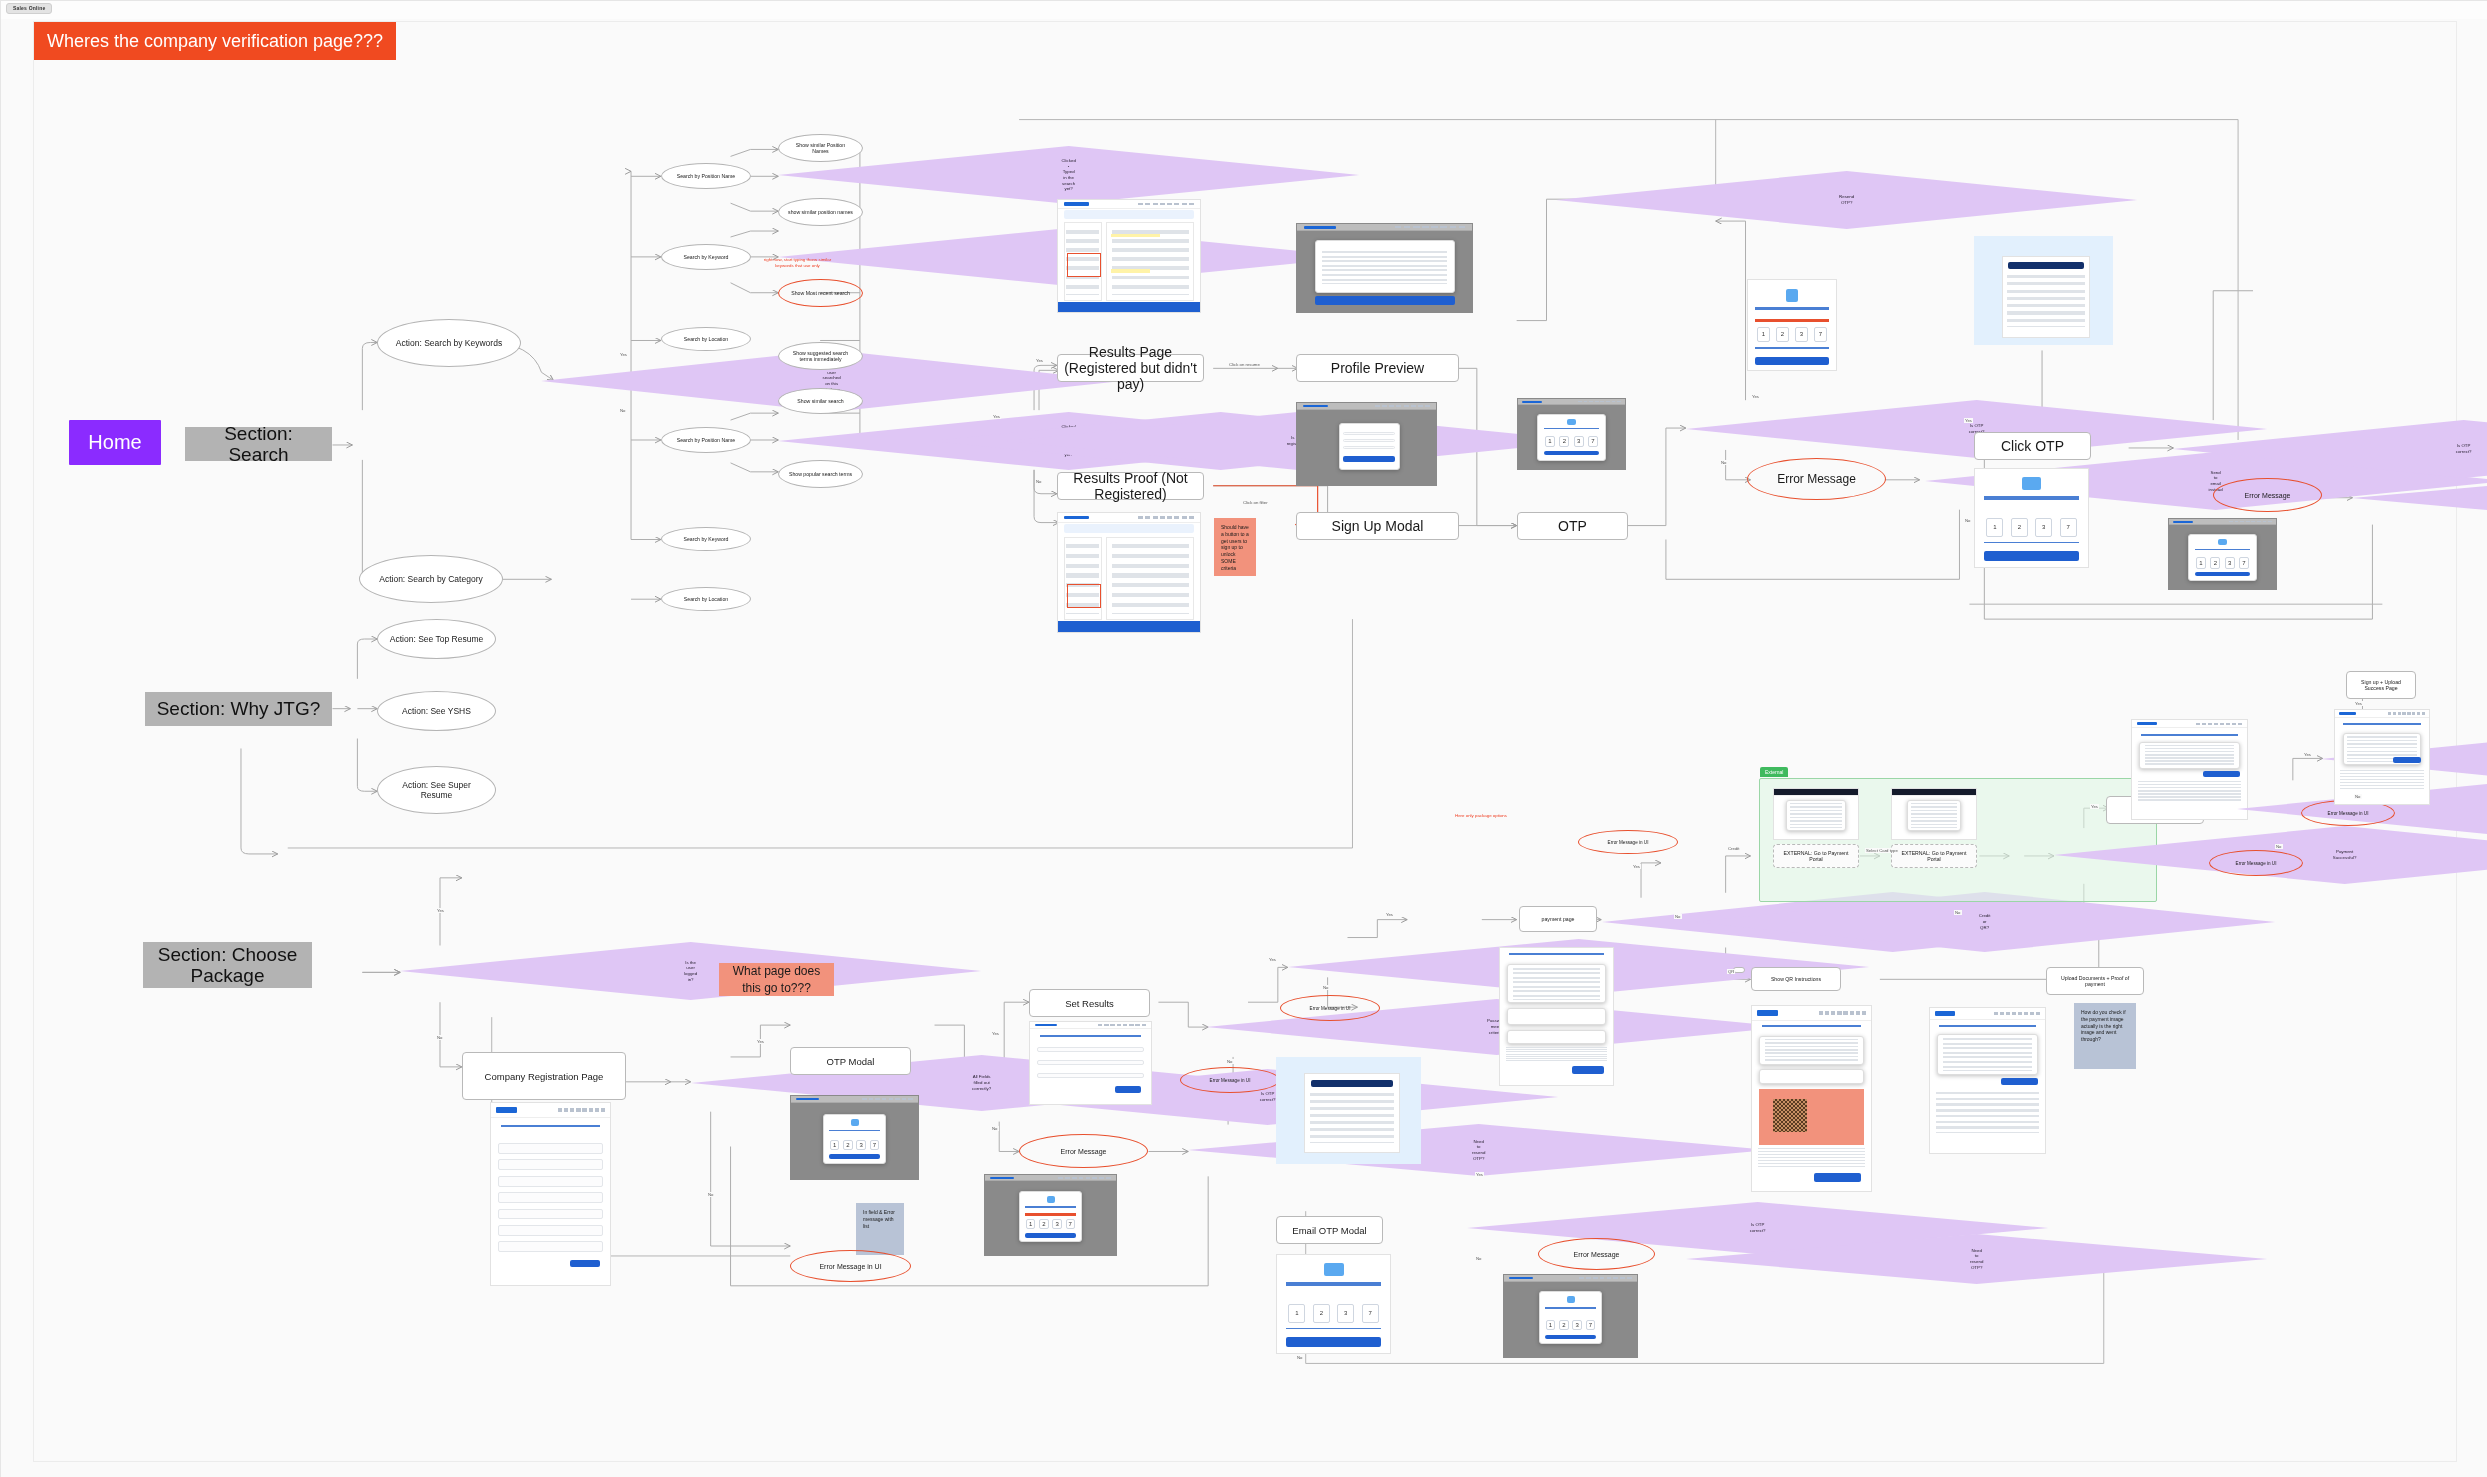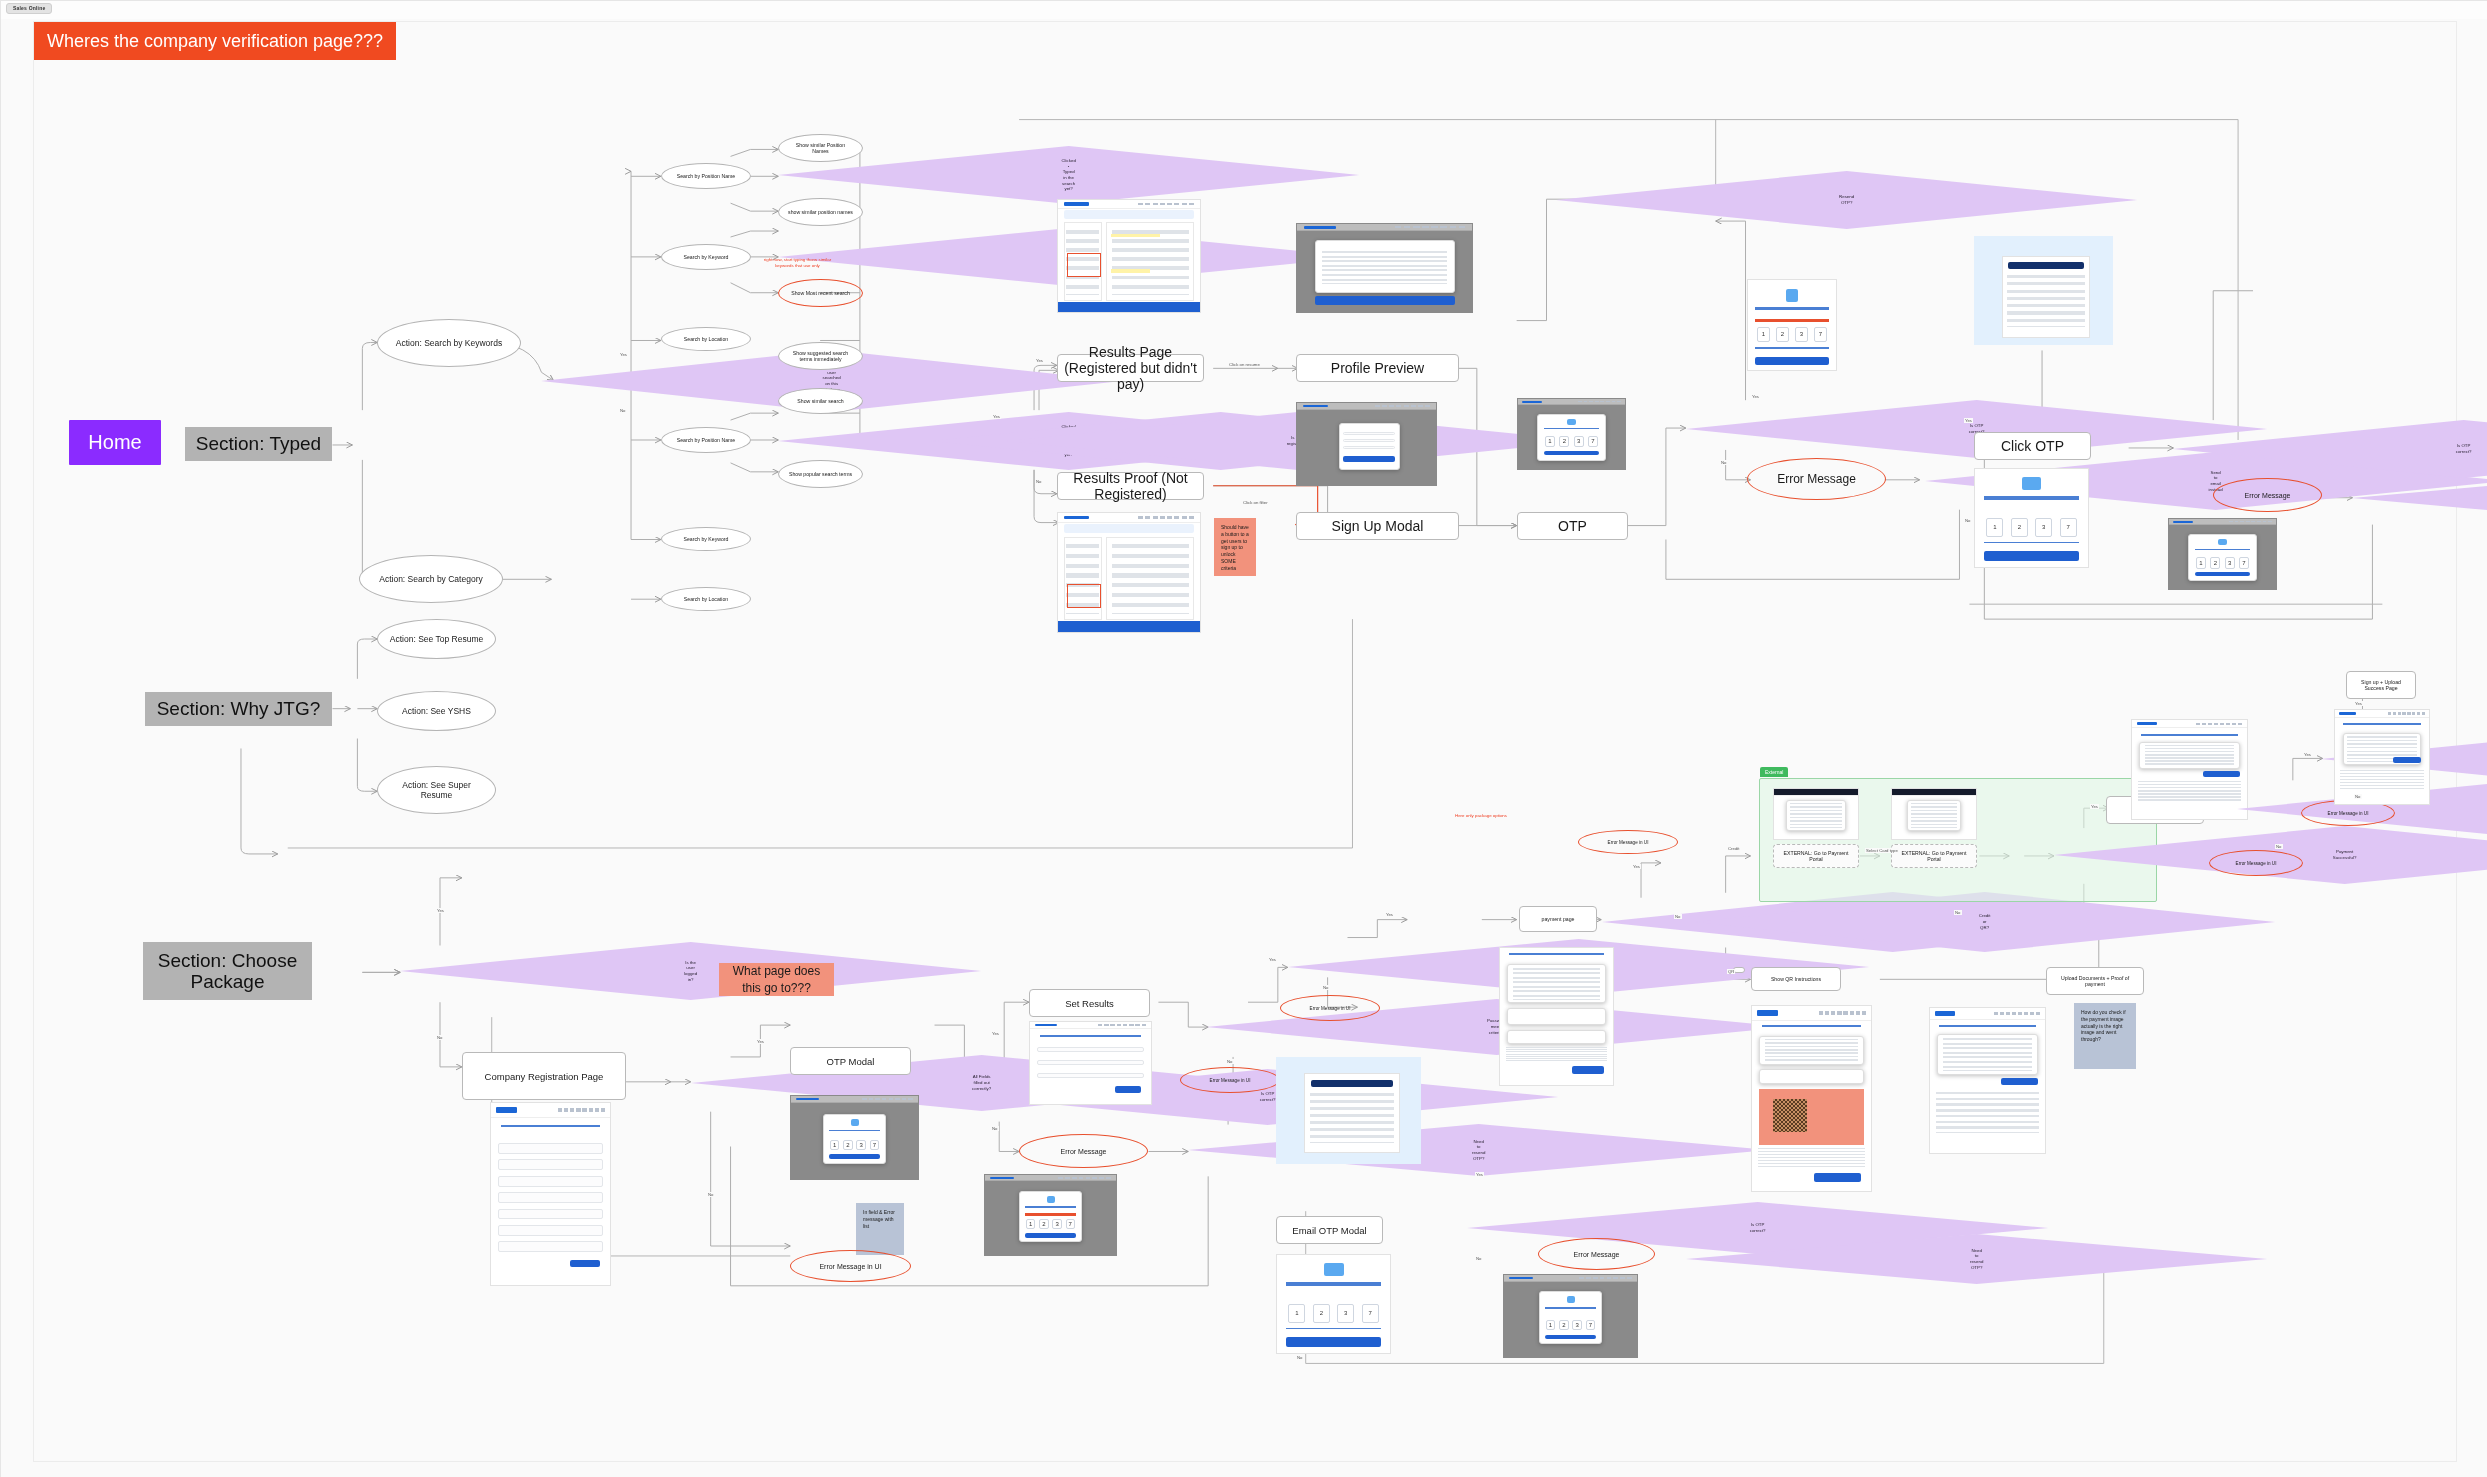--- a/index.html
+++ b/index.html
@@ -307,25 +307,25 @@
         <path d="M1690 98 L1690 185"></path>
         <path d="M1325 600 L1325 830 L255 830"></path>
         <path d="M1945 585 L2360 585"></path>
         <path d="M460 1000 L460 1240 L760 1240"></path>
         <path d="M1278 1195 L1278 1348 L2080 1348 L2080 1230"></path>
       </g>
     </svg>
 
     <div class="node home" style="left:35px;top:398px;width:92px;height:45px;">Home</div>
 
-    <div class="node sec" style="left:151px;top:405px;width:147px;height:34px;">Section: Typed</div>
+    <div class="node sec" style="left:151px;top:405px;width:147px;height:34px;">Section: Search</div>
 
     <div class="node sec" style="left:111px;top:670px;width:187px;height:34px;">Section: Why JTG?</div>
 
-    <div class="node sec" style="left:109px;top:920px;width:169px;height:58px;">Section: Choose Package</div>
+    <div class="node sec" style="left:109px;top:920px;width:169px;height:46px;">Section: Choose Package</div>
 
     <div class="node ellipse md" style="left:343px;top:297px;width:144px;height:48px;">Action: Search by Keywords</div>
     <div class="node ellipse md" style="left:325px;top:533px;width:144px;height:48px;">Action: Search by Category</div>
 
     <div class="node ellipse md" style="left:343px;top:597px;width:119px;height:40px;">Action: See Top Resume</div>
     <div class="node ellipse md" style="left:343px;top:669px;width:119px;height:40px;">Action: See YSHS</div>
     <div class="node ellipse md" style="left:343px;top:744px;width:119px;height:48px;">Action: See Super Resume</div>
 
     <div class="node diamond" style="left:507px;top:328px;width:62px;height:62px;">Has this user searched on this platform before?</div>
 

